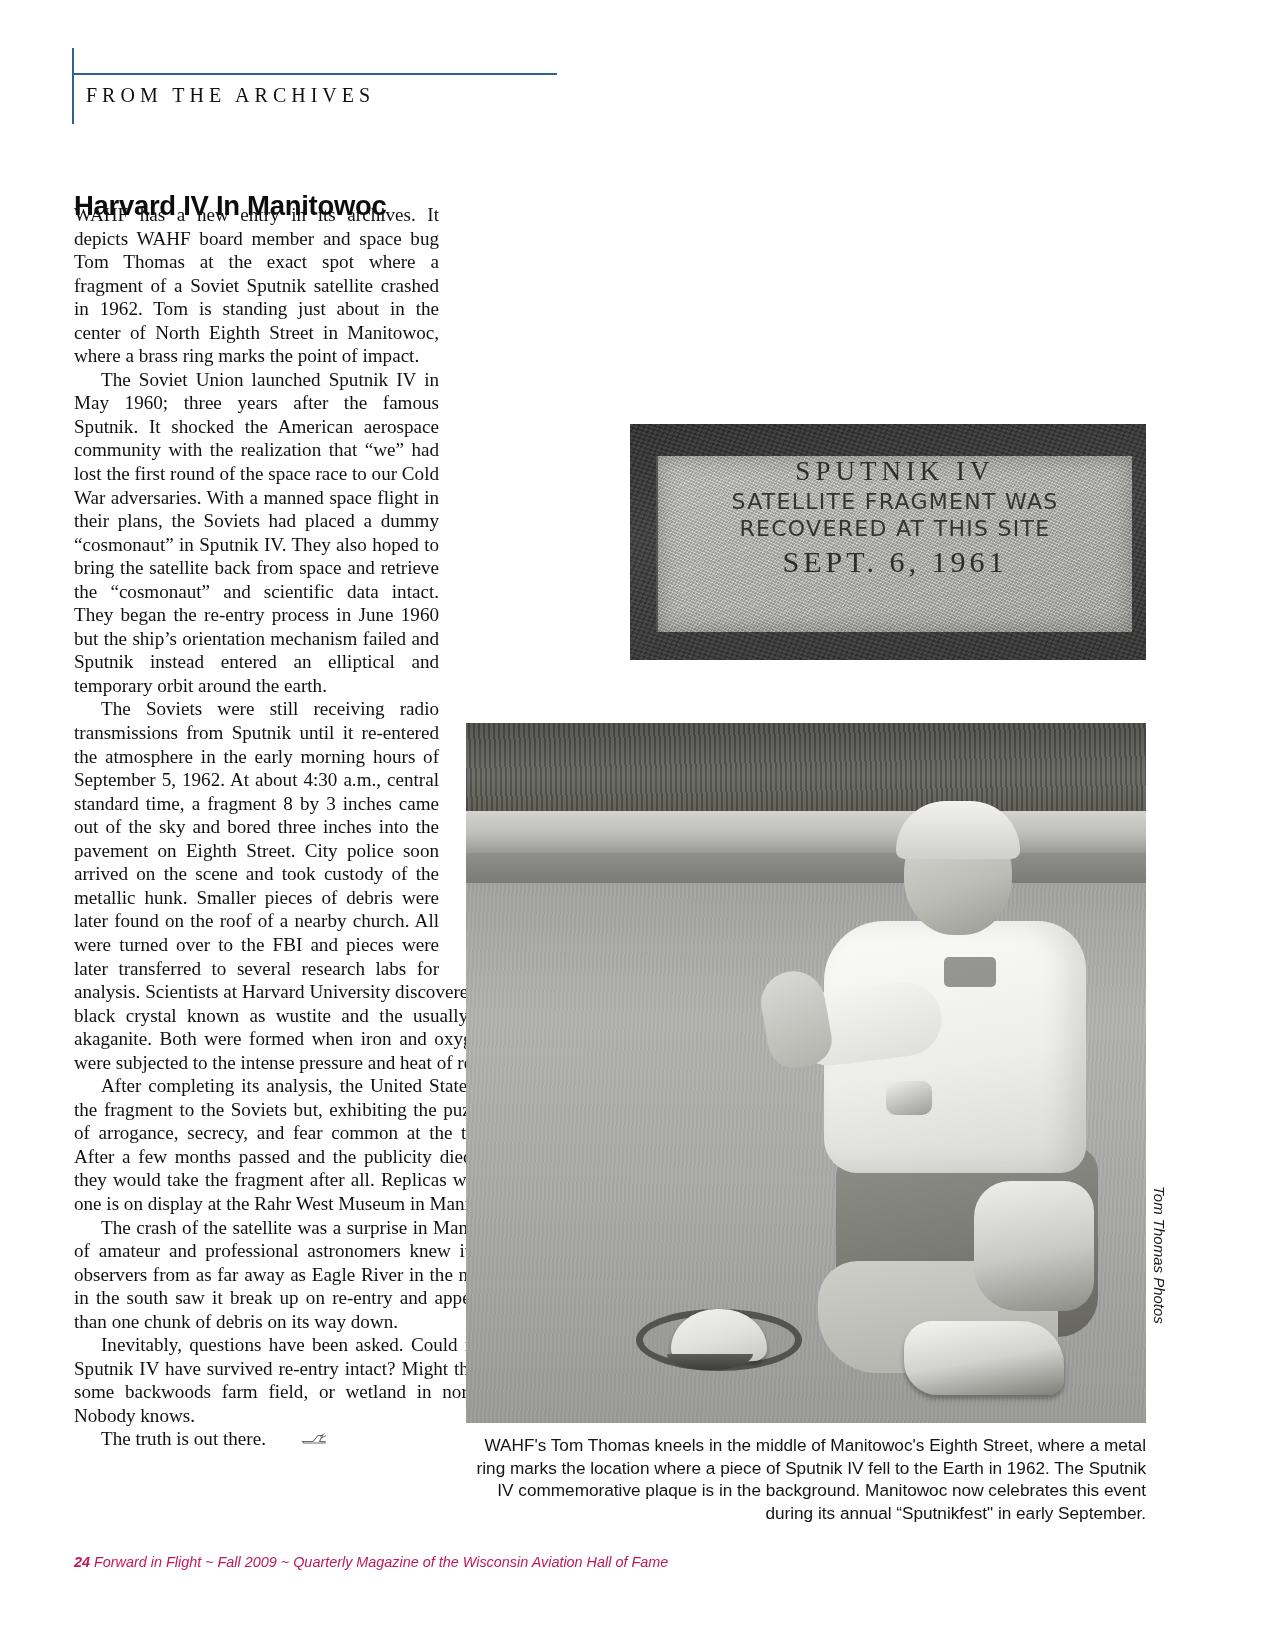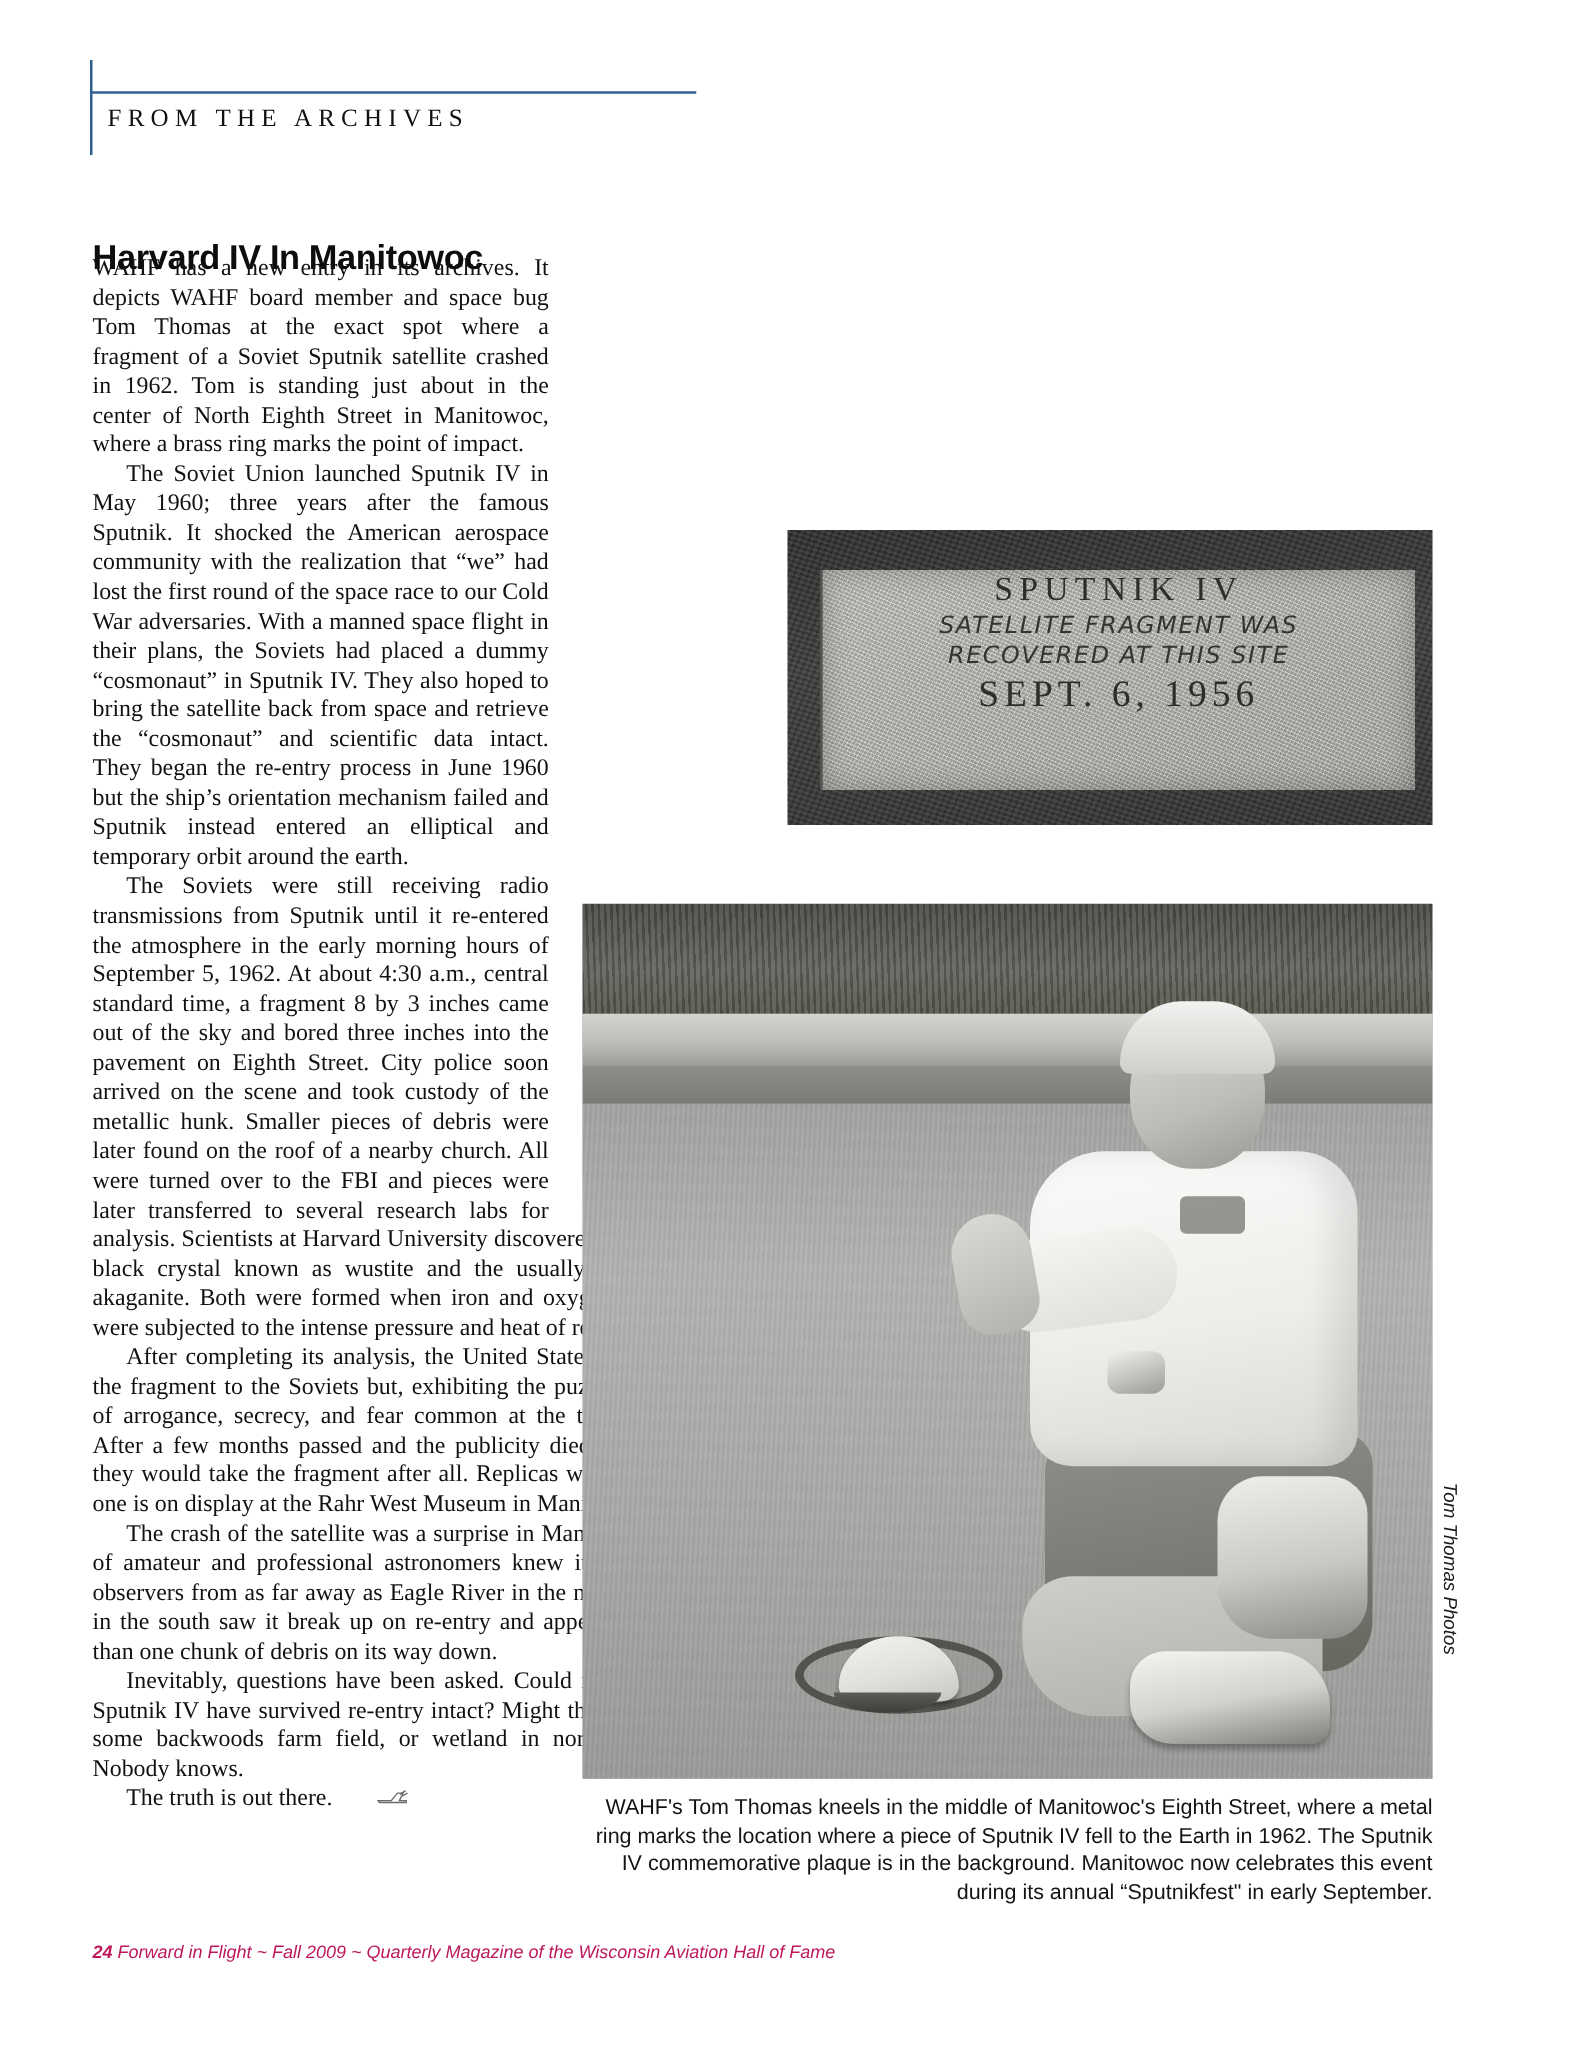--- a/index.html
+++ b/index.html
@@ -134,25 +134,24 @@
   #plaque-photo .line1 {
     font-family: "Liberation Serif", serif;
     font-size: 27px;
     letter-spacing: 5px;
     color: #2d2d2b;
     margin-bottom: 2px;
   }
   #plaque-photo .line2,
   #plaque-photo .line3 {
     font-family: "DejaVu Sans", sans-serif;
-    font-size: 19px;
+    font-size: 22px;
     letter-spacing: 1.3px;
     color: #34342f;
     margin-bottom: 2px;
-    font-style: italic;
   }
   #plaque-photo .line4 {
     font-family: "Liberation Serif", serif;
     font-size: 30px;
     letter-spacing: 4px;
     color: #2d2d2b;
     margin-top: 2px;
   }
 
   
@@ -382,21 +381,21 @@
           <path d="M20.5 7 L25 4.5" stroke="#6b6b6b" stroke-width="1"></path>
         </svg></span>
   </p>
 </div>
 
 <div id="plaque-photo">
   <div class="stone">
     <div class="line1">SPUTNIK IV</div>
     <div class="line2">SATELLITE FRAGMENT WAS</div>
     <div class="line3">RECOVERED AT THIS SITE</div>
-    <div class="line4">SEPT. 6, 1956</div>
+    <div class="line4">SEPT. 6, 1961</div>
   </div>
 </div>
 
 <div id="main-photo">
   <div class="grass"></div>
   <div class="curb"></div>
   <div class="gutter"></div>
   <div class="road"></div>
   <div class="ring"></div>
   <div class="cap"></div>

